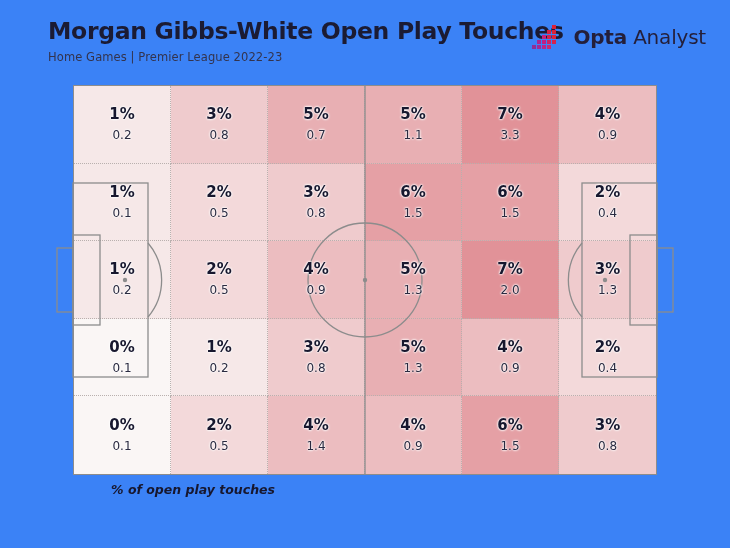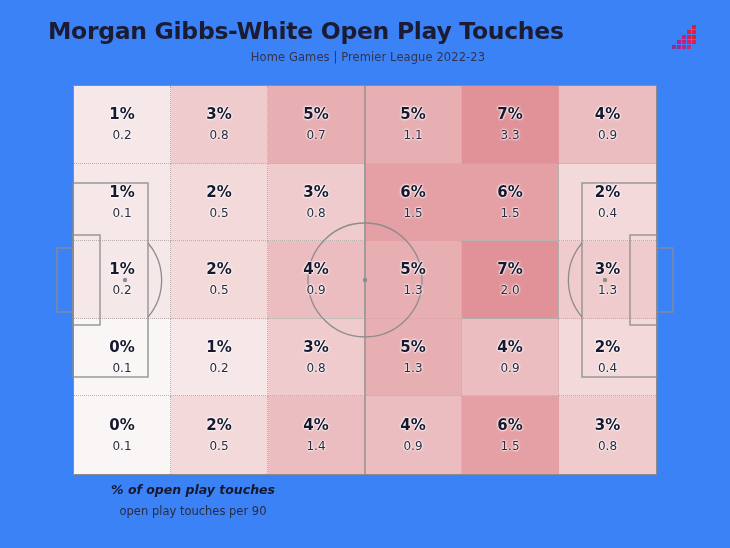--- a/index.html
+++ b/index.html
@@ -34,21 +34,20 @@
     letter-spacing: -0.3px;
     line-height: 1.15;
     white-space: nowrap;
   }
   #subtitle {
     margin-top: 5px;
     font-size: 11.5px;
     color: #33334d;
     letter-spacing: 0.1px;
     white-space: nowrap;
-    text-align: center;
   }
 
   
   #logo {
     position: absolute;
     right: 24px;
     top: 24px;
     display: flex;
     align-items: center;
     gap: 7px;
@@ -191,20 +190,23 @@
       <rect x="10" y="16" width="4" height="4" fill="#c01f86"></rect>
       <rect x="15" y="16" width="4" height="4" fill="#cf2464"></rect>
       <rect x="20" y="16" width="4" height="4" fill="#d42450"></rect>
       <rect x="10" y="11" width="4" height="4" fill="#c51f7c"></rect>
       <rect x="15" y="11" width="4" height="4" fill="#d2214f"></rect>
       <rect x="20" y="11" width="4" height="4" fill="#d7223f"></rect>
       <rect x="15" y="6" width="4" height="4" fill="#d62142"></rect>
       <rect x="20" y="6" width="4" height="4" fill="#d92138"></rect>
       <rect x="20" y="1" width="4" height="4" fill="#da2036"></rect>
     </svg>
+    <div id="logo-text">
+      <span class="b">Opta</span><span>&nbsp;</span><span class="r">Analyst</span>
+    </div>
   </div>
 
   <div id="pitch-wrap">
     <div id="pitch">
       <div id="grid">
           <div class="cell" style="background: rgb(246, 232, 232);">
             <div class="pct">1%</div>
             <div class="per90">0.2</div>
           </div>
           <div class="cell" style="background: rgb(239, 203, 205);">
@@ -353,17 +355,16 @@
         <circle cx="314" cy="195" r="2.2"></circle>
         <circle cx="74" cy="195" r="2.2"></circle>
         <circle cx="554" cy="195" r="2.2"></circle>
       </g>
     </svg>
   </div>
 
   <div id="footer">
     <div id="legend-text">
       <div id="legend-main">% of open play touches</div>
-      <div id="legend-sub">open play touches per 90</div>
     </div>
   </div>
 
 </div>
 
 </body></html>

